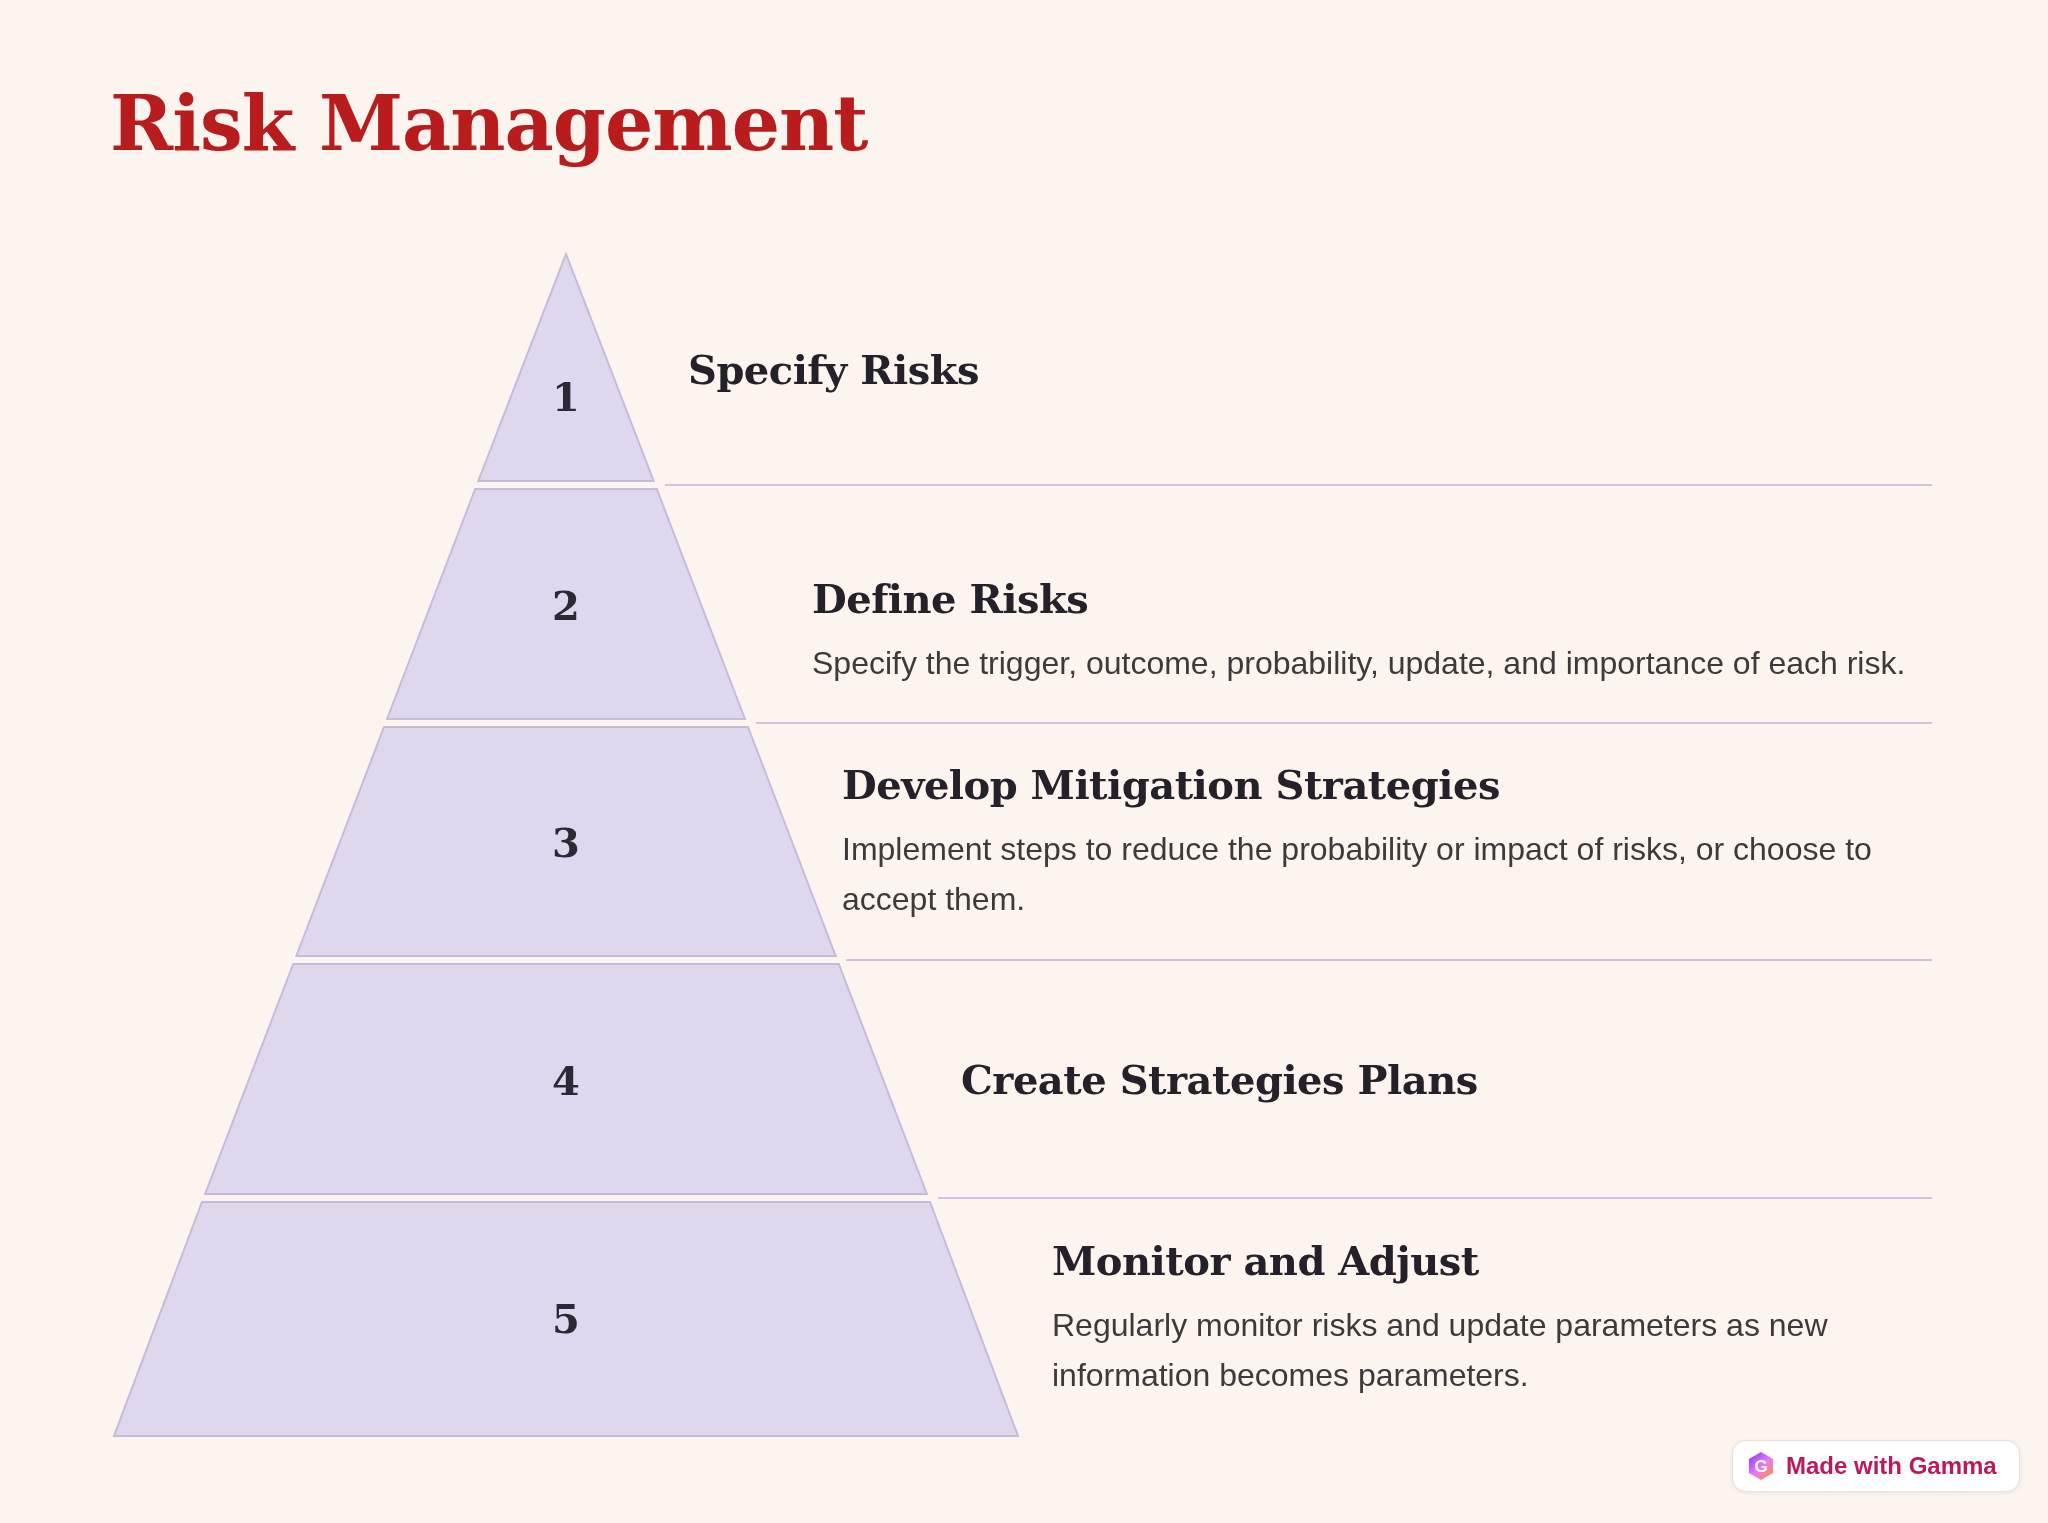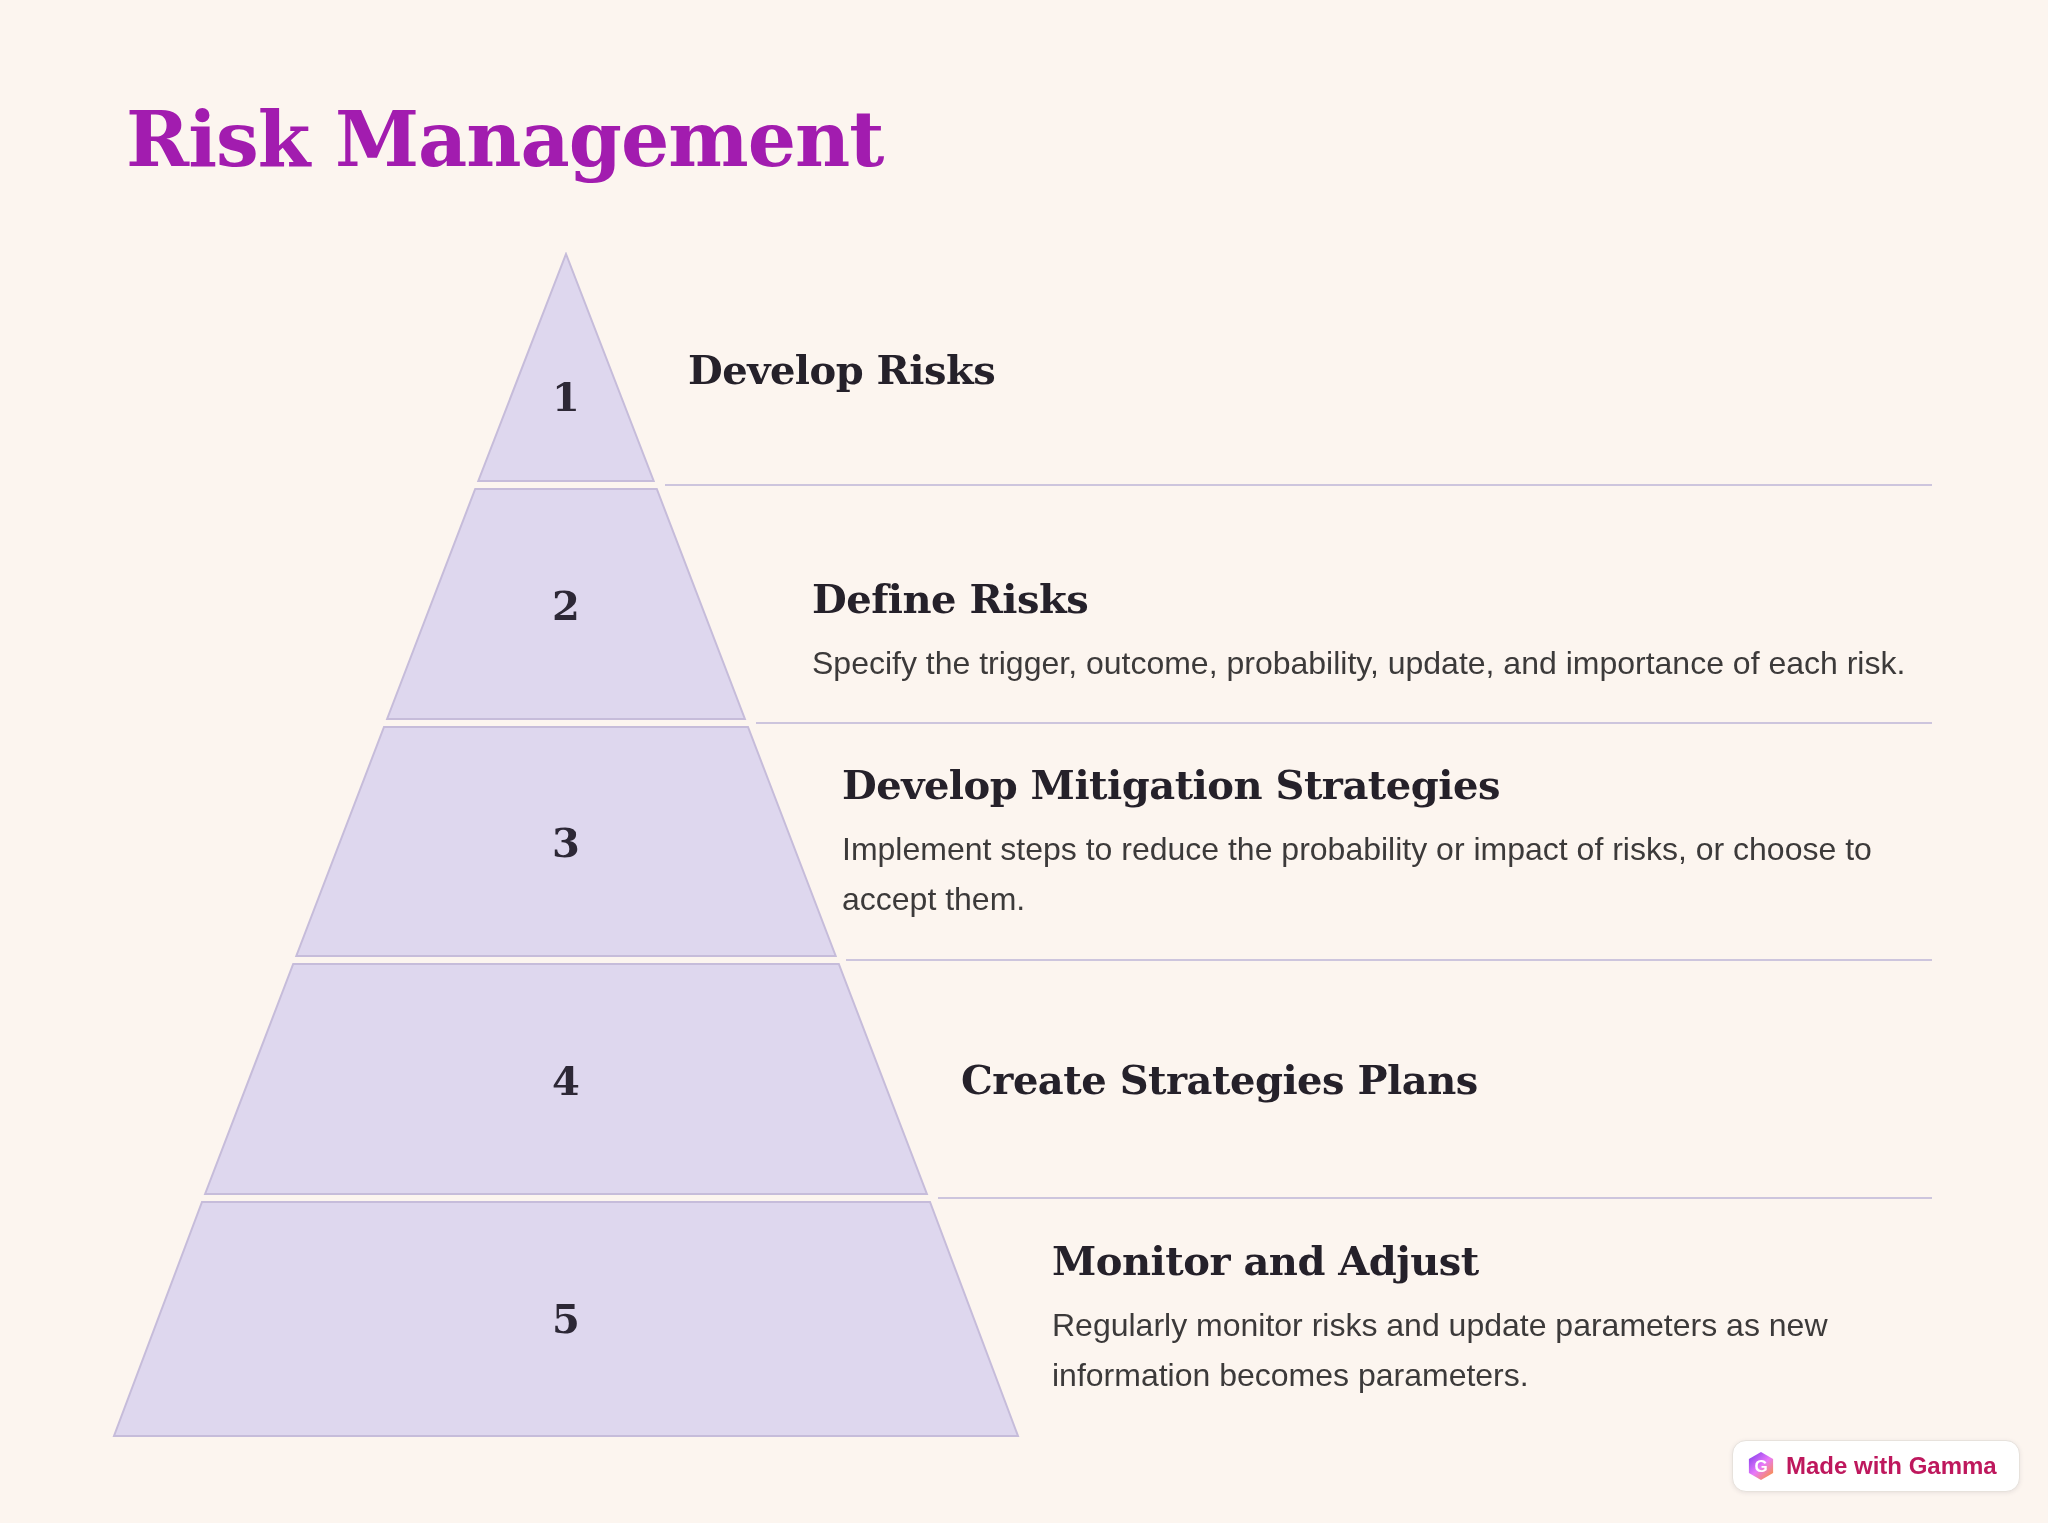--- a/index.html
+++ b/index.html
@@ -12,22 +12,22 @@
     font-family:"Liberation Sans", sans-serif;
   }
   .page-title{
     position:absolute;
     left:110px;top:84px;
     font-family:"DejaVu Serif", serif;
     font-weight:700;
     font-size:76px;
     line-height:1.05;
     letter-spacing:-1px;
-    color:#a21caf;
-    margin:16px;
+    color:#b91c1c;
+    margin:0;
   }
   .pyramid-svg{
     position:absolute;
     left:112px;top:252px;
     width:908px;height:1186px;
   }
   .pyramid-svg polygon{
     fill:#ded7ee;
     stroke:#c6bcda;
     stroke-width:2;
@@ -113,21 +113,21 @@
   <div class="level-number" style="top:842px">3</div>
   <div class="level-number" style="top:1080px">4</div>
   <div class="level-number" style="top:1318px">5</div>
 
   <div class="divider" style="top:484px;left:665px;width:1267px"></div>
   <div class="divider" style="top:722px;left:756px;width:1176px"></div>
   <div class="divider" style="top:959px;left:846px;width:1086px"></div>
   <div class="divider" style="top:1197px;left:938px;width:994px"></div>
 
   <div class="level-text" style="top:253px;left:688px;height:233px;width:1200px">
-    <h2 class="level-heading">Develop Risks</h2>
+    <h2 class="level-heading">Specify Risks</h2>
 
   </div>
 
   <div class="level-text" style="top:486px;left:812px;height:292px;width:1155px">
     <h2 class="level-heading">Define Risks</h2>
     <p class="level-body">Specify the trigger, outcome, probability, update, and importance of each risk.</p>
   </div>
 
   <div class="level-text" style="top:724px;left:842px;height:237px;width:1070px">
     <h2 class="level-heading">Develop Mitigation Strategies</h2>

